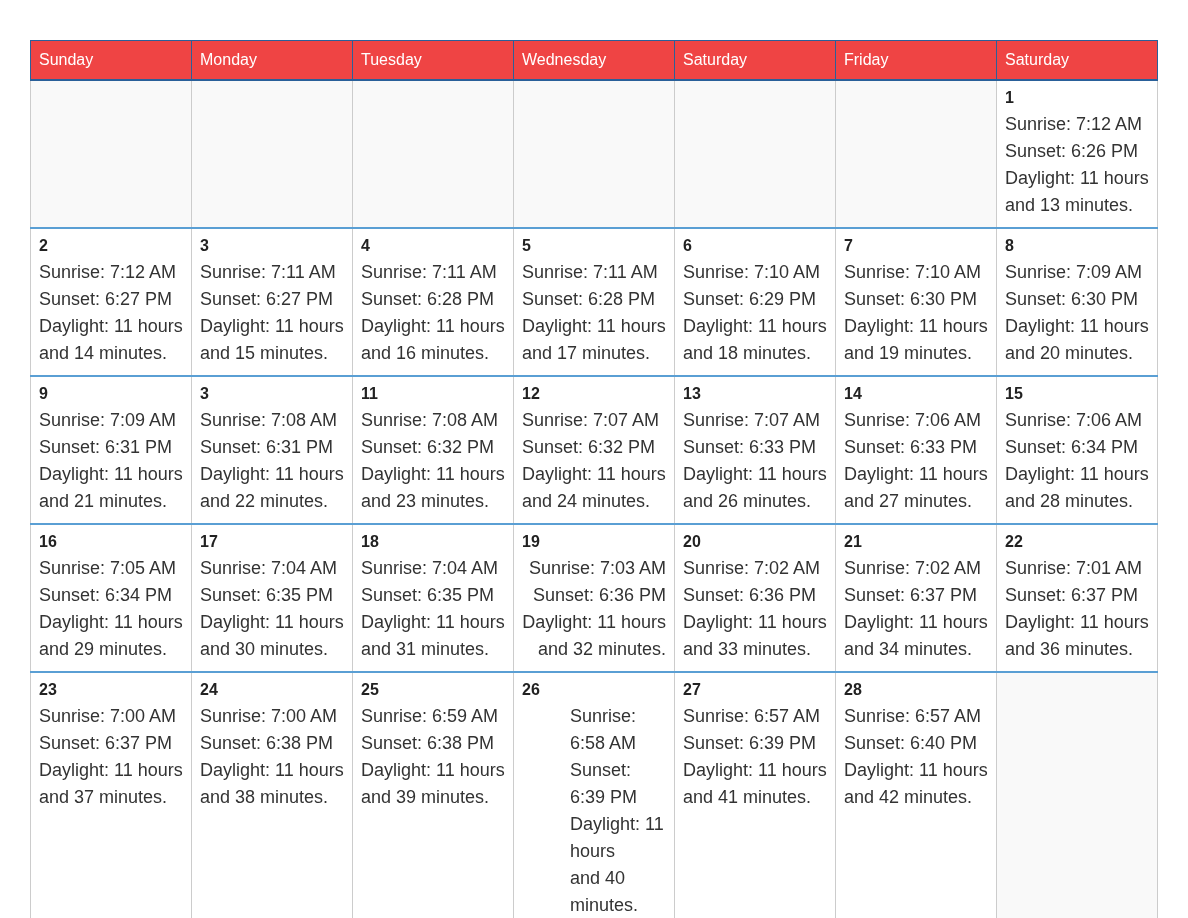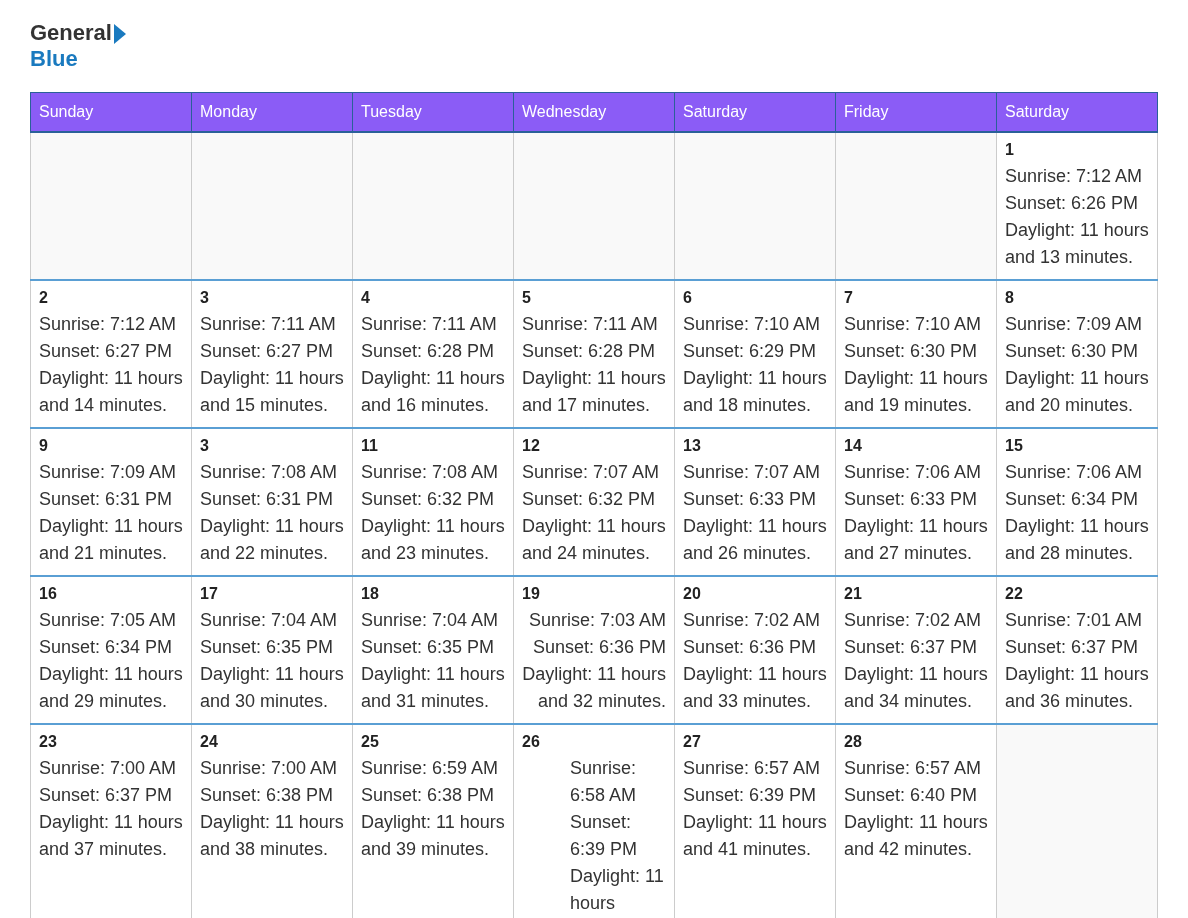--- a/index.html
+++ b/index.html
@@ -56,21 +56,21 @@
     .location-title {
       font-size: 22px;
       color: #444;
       margin-top: 4px;
     }
     .calendar {
       width: 100%;
       border-collapse: collapse;
     }
     .calendar th {
-      background: #8b5cf6;
+      background: #ef4444;
       color: #fff;
       padding: 10px 8px;
       text-align: left;
       font-size: 16px;
       font-weight: normal;
       border: 1px solid #2a6099;
     }
     .calendar td {
       vertical-align: top;
       padding: 8px;
@@ -102,27 +102,20 @@
       background: #f9f9f9;
     }
     .calendar td {
       height: 120px;
     }
   </style>
 </head>
 <body>
 
 <div class="header">
-  <div class="logo-wrapper">
-    <div class="logo-top">
-      <span class="logo-text-general">General</span>
-      <div class="logo-arrow"></div>
-    </div>
-    <span class="logo-text-blue">Blue</span>
-  </div>
   <div class="title-section">
   </div>
 </div>
 
 <table class="calendar">
   <thead>
     <tr>
     <th>Sunday</th>
         <th>Monday</th>
         <th>Tuesday</th>

